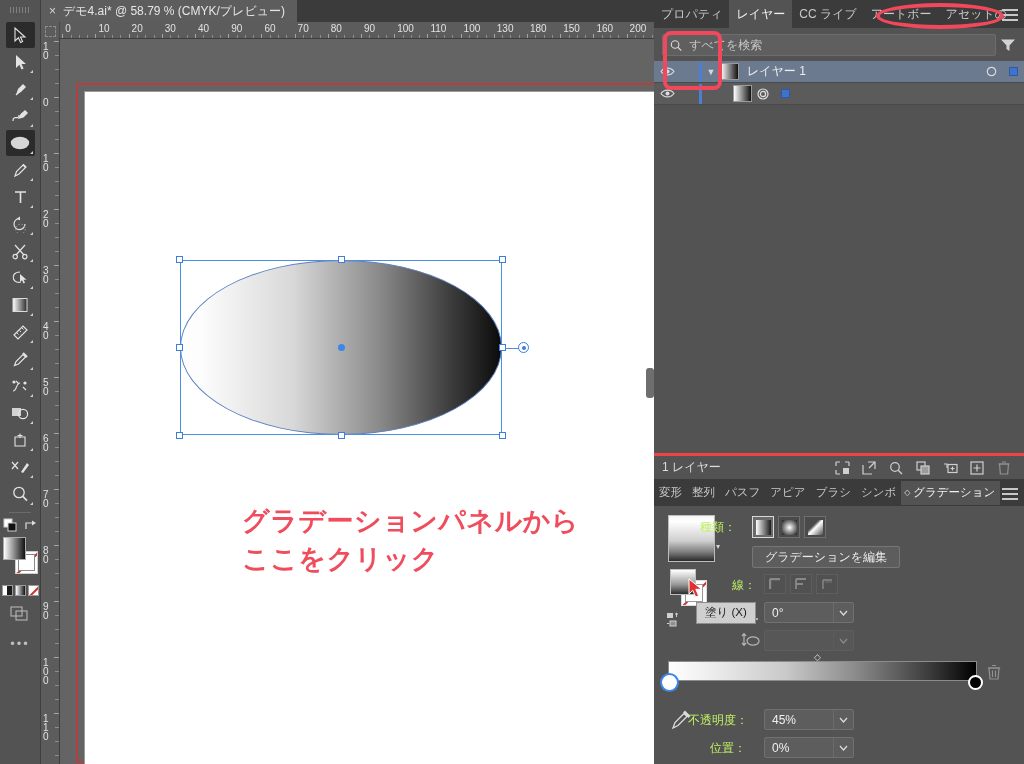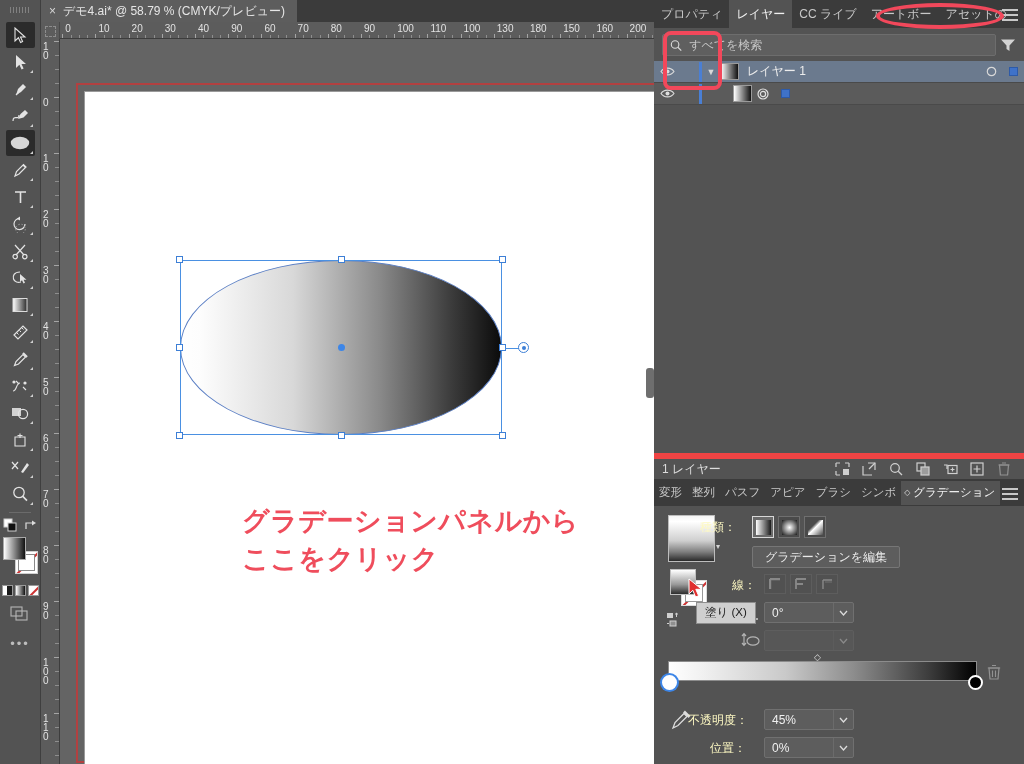--- a/index.html
+++ b/index.html
@@ -140,21 +140,21 @@
   .lr-color { width:3px; height:20px; background:#4a7fd4; }
   .lr-arrow { width:18px; text-align:center; color:#d8d8d8; font-size:9px; }
   .lr-thumb { width:19px; height:17px; border:1px solid #9a9a9a;
     background:linear-gradient(90deg,#fff,#111); }
   .lr-name { flex:1; padding-left:8px; color:#ececec; }
   .lr-target { width:22px; display:flex; justify-content:center; }
   .lr-sel { width:22px; display:flex; justify-content:center; }
   .lr-selbox{ width:9px; height:9px; background:#3f72c8; border:1px solid #2d5aa8;}
 
   .layers-footer { position:absolute; left:0; bottom:0; width:370px; height:26px;
-    background:#535353; border-top:6px solid #ef4444; display:flex; align-items:center;
+    background:#535353; border-top:3px solid #ef4444; display:flex; align-items:center;
     padding:0 8px; font-size:12px; color:#dcdcdc; }
   .lf-icons{ margin-left:auto; display:flex; align-items:center; gap:11px; padding-right:4px;}
   .lf-ico{ width:16px; height:16px; display:flex; align-items:center; justify-content:center; }
 
   
   .grad-tabs { height:27px; background:#3b3b3b; display:flex; align-items:center; position:relative; }
   .gtab { height:24px; padding:0 5px; display:flex; align-items:center;
     font-size:11.5px; color:#c9c9c9; white-space:nowrap; }
   .gtab.active{ background:#535353; color:#f2f2f2; position:relative; padding-left:12px;}
   .gtab.active:before{content:"◇"; position:absolute; left:3px; font-size:8px; color:#d6d6d6;}
@@ -170,21 +170,21 @@
     border:1px solid #c0c0c0; background:linear-gradient(180deg,#fff,#9a9a9a 60%,#2d2d2d);}
   .fs-mini-stroke{ position:absolute; left:27px; top:74px; width:26px; height:26px;
     border:1px solid #dcdcdc; background:#fff; overflow:hidden;}
   .fs-mini-stroke:after{content:"";position:absolute;left:-5px;top:11px;width:38px;height:2px;background:#c33;transform:rotate(-45deg);}
   .fs-mini-inner{position:absolute;left:31px;top:78px;width:18px;height:18px;background:#fff;border:1px solid #999;}
   .cursor-arrow { position:absolute; left:34px; top:72px; z-index:6; }
   .tooltip { position:absolute; left:42px; top:96px; background:#cfcfcf; color:#1c1c1c;
     border:1px solid #8e8e8e; font-size:11.5px; padding:2px 8px 3px; z-index:7; }
   .fs-swap{ position:absolute; left:12px; top:106px; }
 
-  .row-label { position:absolute; font-size:12px; color:#fef9c3; }
+  .row-label { position:absolute; font-size:12px; color:#bef264; }
   .type-btns { position:absolute; left:98px; top:10px; display:flex; gap:4px; }
   .type-btn { width:22px; height:22px; border:1px solid #6f6f6f; background:#4a4a4a;
     display:flex; align-items:center; justify-content:center; }
   .type-btn.active{ border:1px solid #d8d8d8; background:#6a6a6a; }
   .tb-lin{ width:15px; height:15px; background:linear-gradient(90deg,#fff,#1a1a1a); }
   .tb-rad{ width:15px; height:15px; background:radial-gradient(circle at 50% 50%,#fff,#1a1a1a); }
   .tb-free{ width:15px; height:15px; background:linear-gradient(135deg,#4a4a4a 0 35%,#fff 50%,#b9b9b9 70%,#4a4a4a 100%); }
 
   .edit-btn { position:absolute; left:98px; top:40px; height:22px; padding:0 12px;
     display:flex; align-items:center; justify-content:center;

